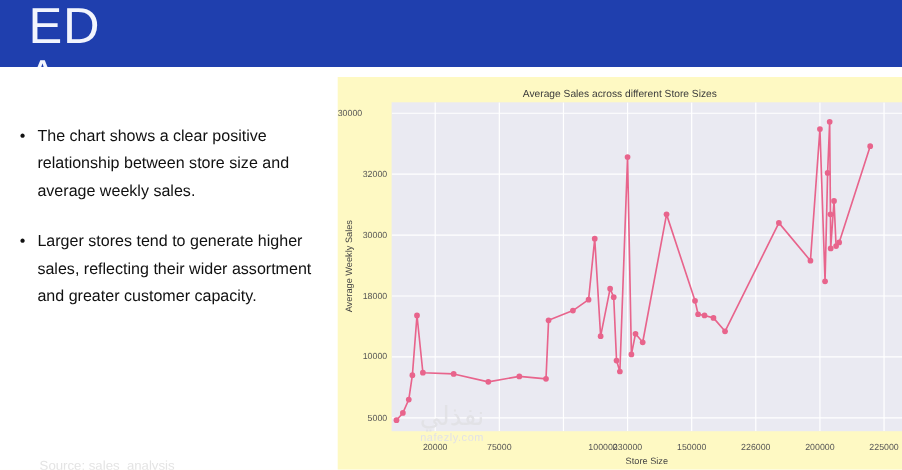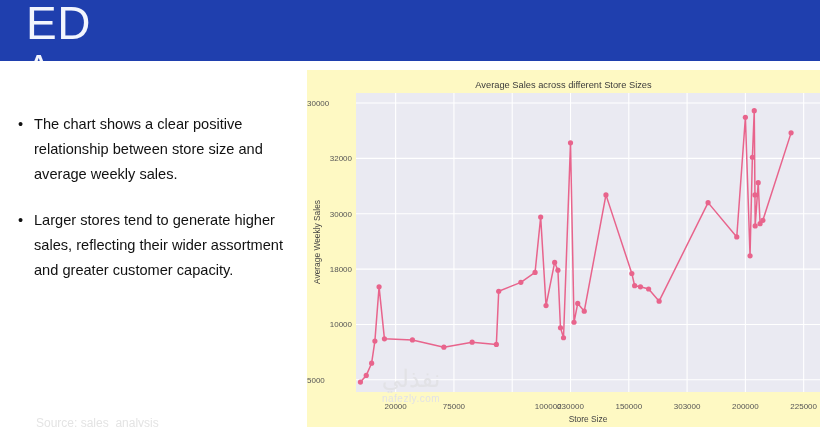--- a/index.html
+++ b/index.html
@@ -192,34 +192,34 @@
             <circle cx="399.18" cy="132.89" r="2.6" fill="#e8648c"></circle>
             <circle cx="402.21" cy="89.70" r="2.6" fill="#e8648c"></circle>
             <circle cx="404.08" cy="130.67" r="2.6" fill="#e8648c"></circle>
             <circle cx="406.87" cy="127.35" r="2.6" fill="#e8648c"></circle>
             <circle cx="435.09" cy="39.87" r="2.6" fill="#e8648c"></circle>
           </g>
       </svg>
     </div>
 
     <div id="ytick-group">
-        <div class="ytick" style="top: 309.819px; right: auto; left: 0px; width: 45px; text-align: left;">5000</div>
+        <div class="ytick" style="top: 309.819px; right: auto; left: 0px; width: 45px; text-align: right;">5000</div>
         <div class="ytick" style="top: 254.448px; right: auto; left: 0px; width: 45px; text-align: right;">10000</div>
         <div class="ytick" style="top: 199.078px; right: auto; left: 0px; width: 45px; text-align: right;">18000</div>
         <div class="ytick" style="top: 143.707px; right: auto; left: 0px; width: 45px; text-align: right;">30000</div>
         <div class="ytick" style="top: 88.337px; right: auto; left: 0px; width: 45px; text-align: right;">32000</div>
         <div class="ytick" style="top: 32.9667px; right: auto; left: 0px; width: 45px; text-align: left;">30000</div>
       </div>
     <div id="xtick-group">
         <div class="xtick" style="top: 327px; left: 88.6382px;">20000</div>
         <div class="xtick" style="top: 327px; left: 146.93px;">75000</div>
         <div class="xtick" style="top: 327px; left: 205.221px; margin-left: 36px;">100000</div>
         <div class="xtick" style="top: 327px; left: 263.513px;">230000</div>
         <div class="xtick" style="top: 327px; left: 321.804px;">150000</div>
-        <div class="xtick" style="top: 327px; left: 380.095px;">303000</div>
+        <div class="xtick" style="top: 327px; left: 380.095px;">226000</div>
         <div class="xtick" style="top: 327px; left: 438.387px;">200000</div>
         <div class="xtick" style="top: 327px; left: 496.678px;">225000</div>
       </div>
   </div>
 
   <div id="watermark">
     <div id="watermark-ar">نفذلي</div>
     <div id="watermark-en">nafezly.com</div>
   </div>
 

